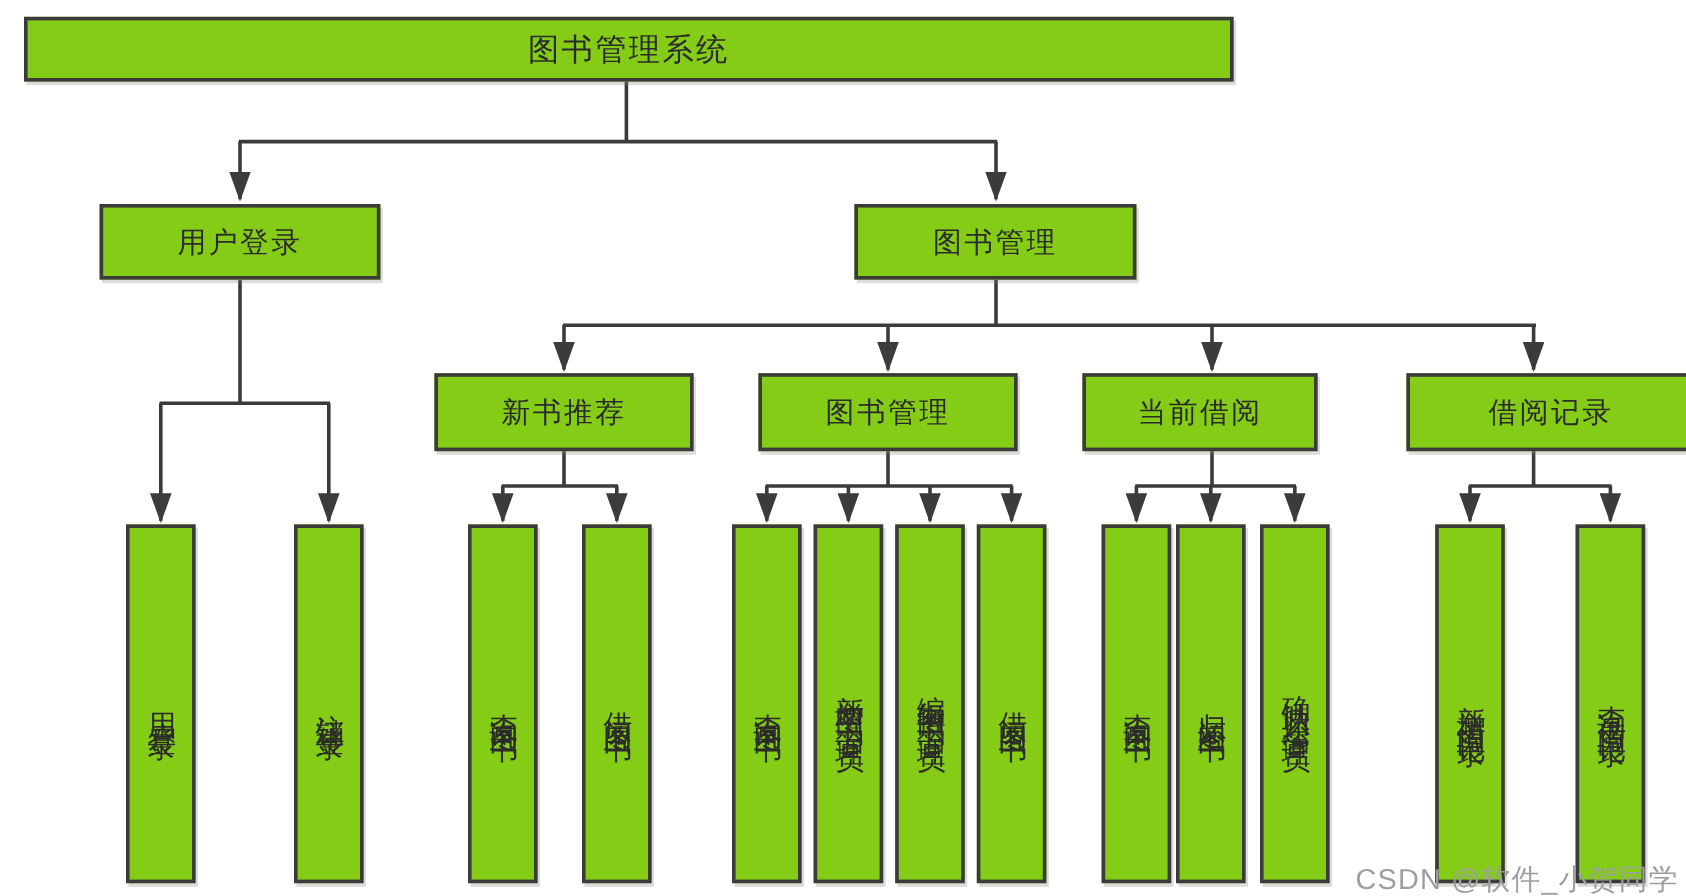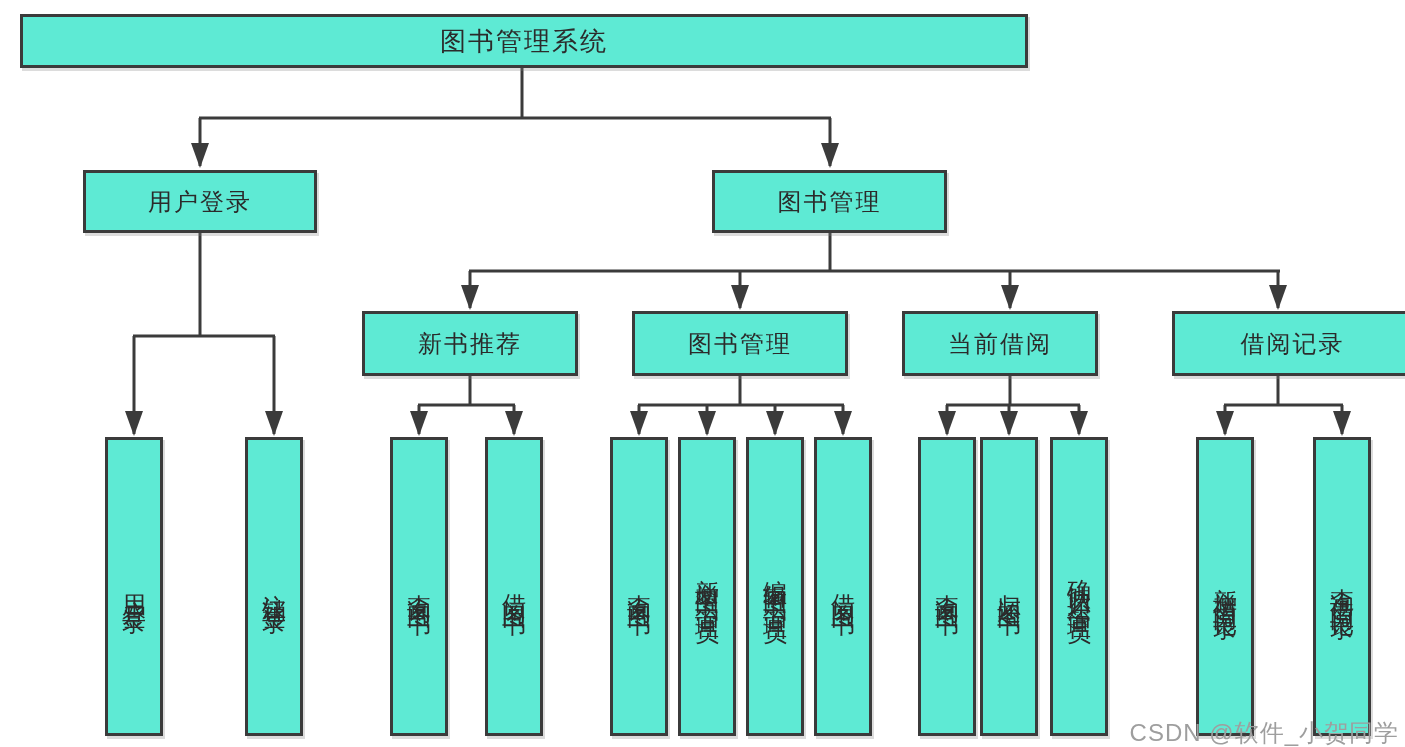--- a/index.html
+++ b/index.html
@@ -17,21 +17,21 @@
   .connectors line{
     stroke:var(--color-line,#3b3b3b);
     stroke-width:3;
   }
   .connectors marker path{
     fill:var(--color-line,#3b3b3b);
   }
   .node{
     position:absolute;
     box-sizing:border-box;
-    background:#5eead4;
+    background:#84cc16;
     border:3px solid var(--color-line,#3b3b3b);
     box-shadow:2px 3px 0 rgba(130,130,130,.28);
     display:flex;align-items:center;justify-content:center;
     color:var(--color-text,#2b2b2b);
   }
   .node.h span{
     font-size:24px;
     letter-spacing:2px;
     white-space:nowrap;
   }

